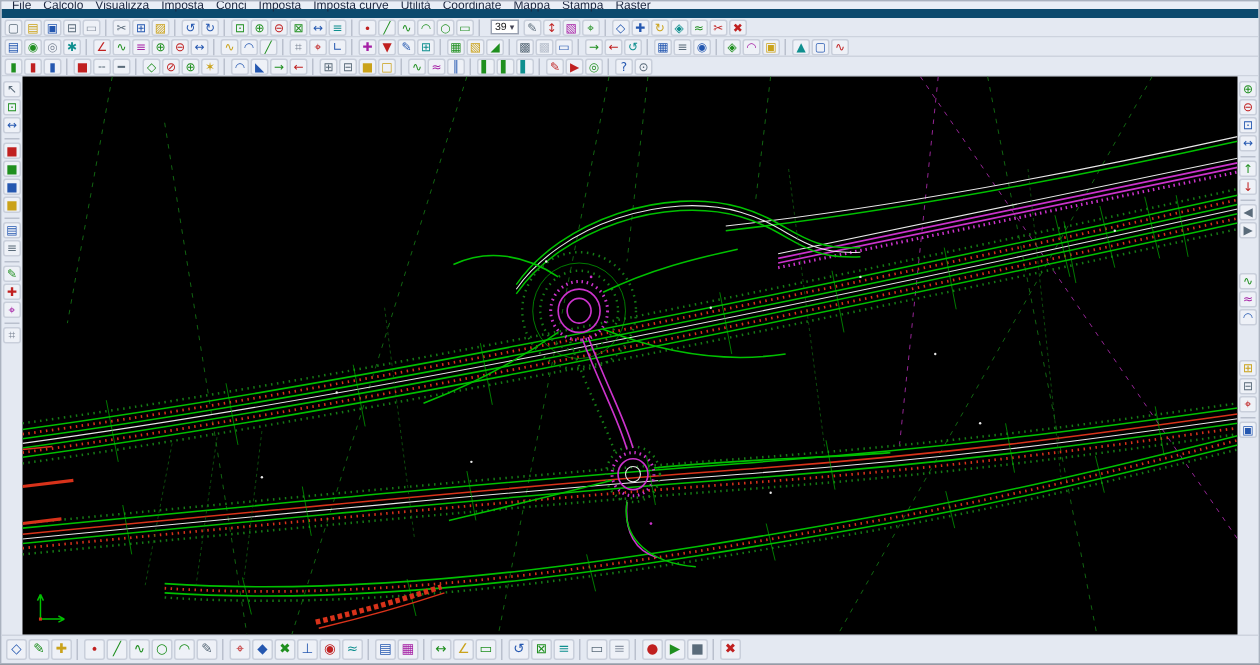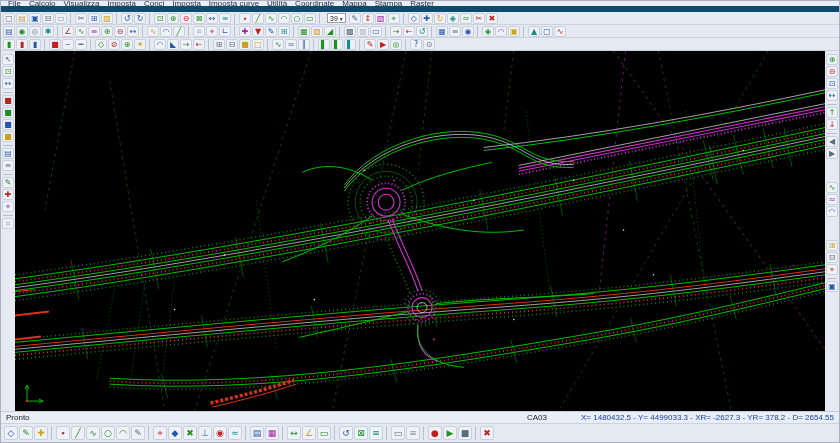--- a/index.html
+++ b/index.html
@@ -386,27 +386,20 @@
         <span class="ti" style="color: rgb(36, 87, 176);">◠</span>
         <div class="tgap"></div>
         <span class="ti" style="color: rgb(202, 162, 26);">⊞</span>
         <span class="ti" style="color: rgb(90, 107, 122);">⊟</span>
         <span class="ti" style="color: rgb(192, 32, 32);">⌖</span>
         <div class="tsep"></div>
         <span class="ti" style="color: rgb(36, 87, 176);">▣</span>
       </div>
   </div>
 
-  <div class="status">
-    <span>Pronto</span>
-    <div class="flex-sp"></div>
-    <span class="dwgcode">CA03</span>
-    <div class="gap30"></div>
-    <span class="coords">X= 1480432.5 - Y= 4499033.3 - XR= -2627.3 - YR= 378.2 - D= 2654.55</span>
-  </div>
 
   <div class="bottom-row">
       <span class="ti" style="color: rgb(36, 87, 176);">◇</span>
       <span class="ti" style="color: rgb(31, 143, 31);">✎</span>
       <span class="ti" style="color: rgb(202, 162, 26);">✚</span>
       <div class="tsep"></div>
       <span class="ti" style="color: rgb(192, 32, 32);">∙</span>
       <span class="ti" style="color: rgb(31, 143, 31);">╱</span>
       <span class="ti" style="color: rgb(31, 143, 31);">∿</span>
       <span class="ti" style="color: rgb(31, 143, 31);">○</span>

